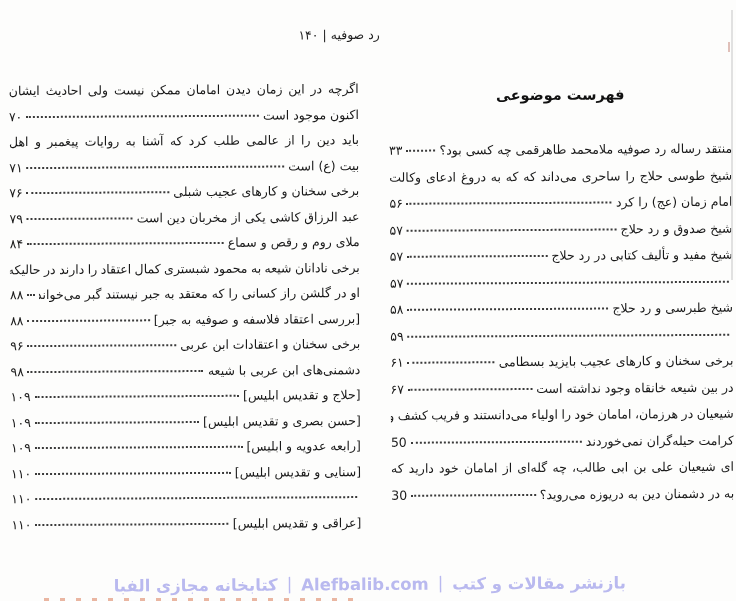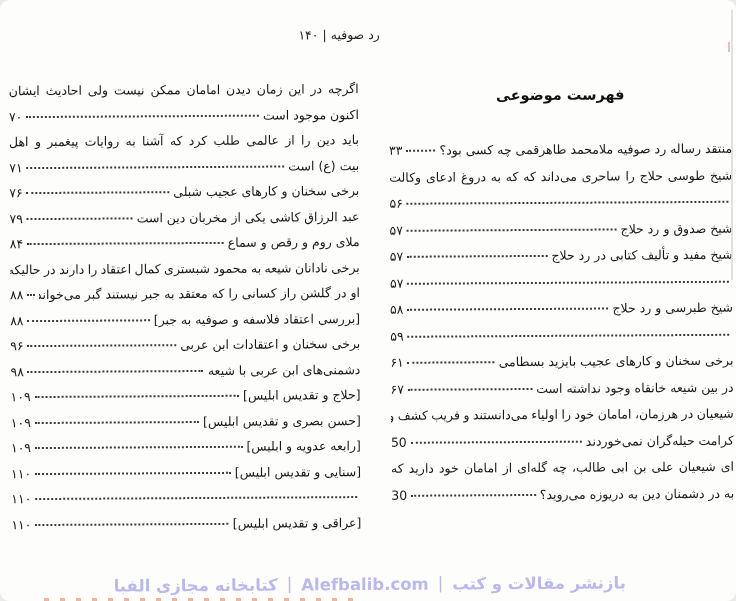--- a/index.html
+++ b/index.html
@@ -1,21 +1,20 @@
 <!DOCTYPE html>
 <html lang="fa"><head>
 <meta charset="utf-8">
 <style>
   html,body{margin:0;padding:0;background:#e9e9e9;}
   #page{
     position:relative; width:736px; height:601px; overflow:hidden;
     background:#fdfdfc;
     font-family:"DejaVu Sans", sans-serif;
     color:#191919;
-    border-radius:9px;
   }
   #scan{position:absolute; inset:0; transform:rotate(-0.35deg);}
   
   .running-header{
     position:absolute; left:300px; top:27px;
     direction:rtl; font-size:12.5px; color:#222; letter-spacing:0;
   }
   
   .col{position:absolute; direction:rtl; font-size:12.5px;}
   #right-col{left:390px; top:86px; width:343px;}
@@ -77,20 +76,21 @@
           <div class="entry">
             <div class="row">
               <span class="t">منتقد رساله رد صوفیه ملامحمد طاهرقمی چه کسی بود؟</span>
               <span class="leader"></span>
               <span class="num">۳۳</span>
             </div>
           </div>
           <div class="entry">
             <div class="pre">شیخ طوسی حلاج را ساحری می‌داند که که به دروغ ادعای وکالت</div>
             <div class="row">
+              <span class="t">امام زمان (عج) را کرد</span>
               <span class="leader"></span>
               <span class="num">۵۶</span>
             </div>
           </div>
           <div class="entry">
             <div class="row">
               <span class="t">شیخ صدوق و رد حلاج</span>
               <span class="leader"></span>
               <span class="num">۵۷</span>
             </div>

